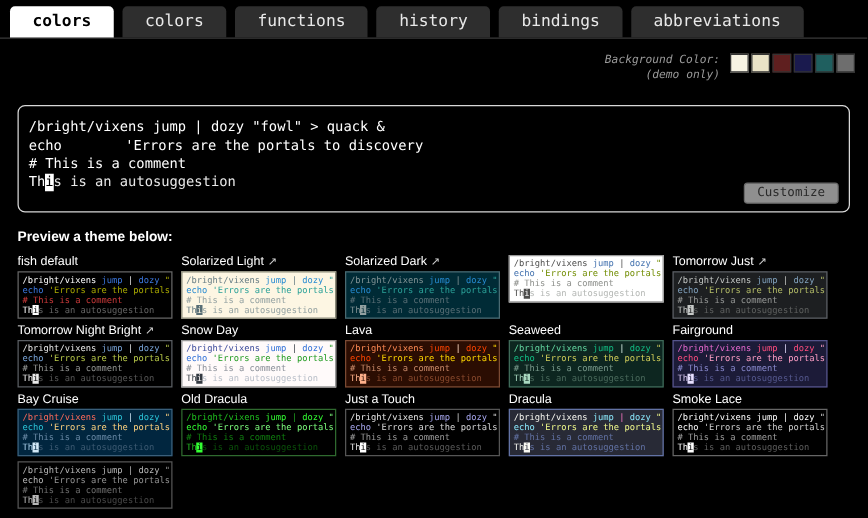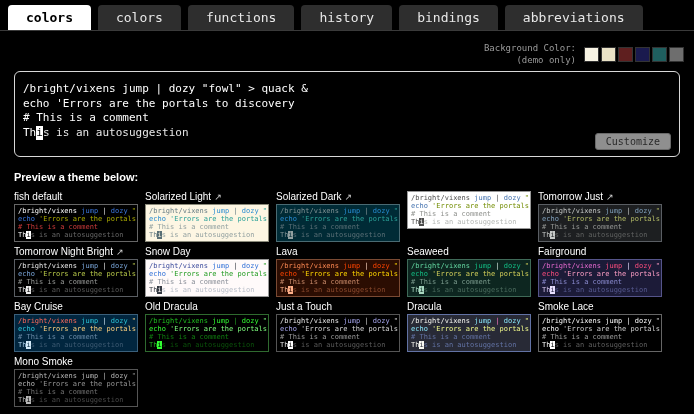--- a/index.html
+++ b/index.html
@@ -1,20 +1,20 @@
 <!DOCTYPE html>
 <html><head>
 <meta charset="utf-8">
 <style>
   html,body{margin:0;padding:0;background:#000;}
   body{width:694px;height:414px;overflow:hidden;font-family:"DejaVu Sans Mono",monospace;}
   .tab-bar{display:flex;gap:7px;padding:5px 0 0 8px;border-bottom:1px solid #3a3a3a;}
   .tab{background:#2e2e2e;color:#e8e8e8;font-size:13px;padding:5px 18px;border-radius:4px 4px 0 0;cursor:pointer;white-space:nowrap;}
   .tab.active{background:#ffffff;color:#000000;font-weight:bold;}
-  .bg-color-row{display:flex;justify-content:flex-end;align-items:center;gap:8px;margin:12px 10px 5px 0;}
+  .bg-color-row{display:flex;justify-content:flex-end;align-items:flex-start;gap:8px;margin:12px 10px 18px 0;font-style:italic;}
   .bg-label-wrap{text-align:right;color:#9a9a9a;font-size:9px;line-height:1.3;}
   .swatches{display:flex;gap:2px;}
   .swatch{width:13px;height:13px;border:1px solid #333;cursor:pointer;}
   .terminal{position:relative;margin:0 14px;border:1px solid #d8d8d8;border-radius:6px;background:#000;padding:10px 8px 8px;height:66px;}
   .tline{font-size:11px;line-height:14.5px;white-space:pre;}
   .customize{position:absolute;right:8px;bottom:6px;background:#8f8f8f;color:#2a2a2a;border:1px solid #6a6a6a;border-radius:3px;font-size:10px;padding:2px 10px;font-family:"DejaVu Sans Mono",monospace;cursor:pointer;}
   .preview-heading{color:#fff;font-weight:bold;font-size:11px;margin:14px 0 8px 14px;font-family:"Liberation Sans",sans-serif;}
   .theme-grid{display:flex;flex-wrap:wrap;gap:4px 7px;margin:0 8px 0 14px;align-content:flex-start;}
   .theme-card{width:124px;cursor:pointer;}
   .theme-name{color:#fff;font-size:10px;margin-bottom:2px;font-family:"Liberation Sans",sans-serif;white-space:nowrap;overflow:hidden;}
@@ -48,21 +48,21 @@
         <div class="swatch" style="background: rgb(95, 31, 31);"></div>
         <div class="swatch" style="background: rgb(26, 26, 78);"></div>
         <div class="swatch" style="background: rgb(31, 95, 95);"></div>
         <div class="swatch" style="background: rgb(110, 110, 110);"></div>
       </div>
   </div>
 
   <div class="terminal" id="main-terminal">
     <div id="term-lines">
         <div class="tline"><span style="color: rgb(255, 255, 255);">/bright/vixens</span><span style="color: rgb(255, 255, 255);"> </span><span style="color: rgb(255, 255, 255);">jump</span><span style="color: rgb(255, 255, 255);"> </span><span style="color: rgb(255, 255, 255);">|</span><span style="color: rgb(255, 255, 255);"> </span><span style="color: rgb(255, 255, 255);">dozy</span><span style="color: rgb(255, 255, 255);"> </span><span style="color: rgb(255, 255, 255);">"fowl"</span><span style="color: rgb(255, 255, 255);"> </span><span style="color: rgb(255, 255, 255);">&gt;</span><span style="color: rgb(255, 255, 255);"> </span><span style="color: rgb(255, 255, 255);">quack</span><span style="color: rgb(255, 255, 255);"> </span><span style="color: rgb(255, 255, 255);">&amp;</span></div>
-        <div class="tline"><span style="color: rgb(255, 255, 255);">echo</span><span style="color: rgb(255, 255, 255);"> </span><span style="color: rgb(255, 255, 255);">'Errors are the portals to discovery</span></div>
+        <div class="tline"><span style="color: rgb(255, 255, 255);">echo</span><span style="color: rgb(255, 255, 255);"> </span><span style="color: rgb(255, 255, 255); margin-left: 44px;">'Errors are the portals to discovery</span></div>
         <div class="tline"><span style="color: rgb(255, 255, 255);"># This is a comment</span></div>
         <div class="tline"><span style="color: rgb(255, 255, 255);">Th</span><span class="cursor" style="color: rgb(0, 0, 0); background: rgb(255, 255, 255);">i</span><span style="color: rgb(232, 232, 232);">s is an autosuggestion</span></div>
       </div>
     <button class="customize">Customize</button>
   </div>
 
   <div class="preview-heading">Preview a theme below:</div>
 
   <div class="theme-grid" id="theme-grid">
       <div class="theme-card">
@@ -193,21 +193,20 @@
       <div class="theme-card">
         <div class="theme-name"><span>Smoke Lace</span></div>
         <div class="theme-box" style="background: rgb(0, 0, 0); border-color: rgb(102, 102, 102);">
           <div class="pline"><span style="color: rgb(255, 255, 255);">/bright/vixens</span><span style="color: rgb(255, 255, 255);"> </span><span style="color: rgb(255, 255, 255);">jump</span><span style="color: rgb(255, 255, 255);"> </span><span style="color: rgb(255, 255, 255);">|</span><span style="color: rgb(255, 255, 255);"> </span><span style="color: rgb(255, 255, 255);">dozy</span><span style="color: rgb(255, 255, 255);"> </span><span style="color: rgb(207, 207, 207);">"</span></div>
           <div class="pline"><span style="color: rgb(255, 255, 255);">echo</span><span style="color: rgb(255, 255, 255);"> </span><span style="color: rgb(207, 207, 207);">'Errors are the portals</span></div>
           <div class="pline"><span style="color: rgb(158, 158, 158);"># This is a comment</span></div>
           <div class="pline"><span style="color: rgb(255, 255, 255);">Th</span><span class="cursor" style="color: rgb(0, 0, 0); background: rgb(255, 255, 255);">i</span><span style="color: rgb(95, 95, 95);">s is an autosuggestion</span></div>
         </div>
       </div>
       <div class="theme-card">
-        <div class="theme-name"><span>Mono Smoke</span></div>
         <div class="theme-box" style="background: rgb(0, 0, 0); border-color: rgb(85, 85, 85);">
           <div class="pline"><span style="color: rgb(184, 184, 184);">/bright/vixens</span><span style="color: rgb(184, 184, 184);"> </span><span style="color: rgb(184, 184, 184);">jump</span><span style="color: rgb(184, 184, 184);"> </span><span style="color: rgb(184, 184, 184);">|</span><span style="color: rgb(184, 184, 184);"> </span><span style="color: rgb(184, 184, 184);">dozy</span><span style="color: rgb(184, 184, 184);"> </span><span style="color: rgb(148, 148, 148);">"</span></div>
           <div class="pline"><span style="color: rgb(184, 184, 184);">echo</span><span style="color: rgb(184, 184, 184);"> </span><span style="color: rgb(148, 148, 148);">'Errors are the portals</span></div>
           <div class="pline"><span style="color: rgb(111, 111, 111);"># This is a comment</span></div>
           <div class="pline"><span style="color: rgb(184, 184, 184);">Th</span><span class="cursor" style="color: rgb(0, 0, 0); background: rgb(184, 184, 184);">i</span><span style="color: rgb(74, 74, 74);">s is an autosuggestion</span></div>
         </div>
       </div>
     </div>
 
 </div>

